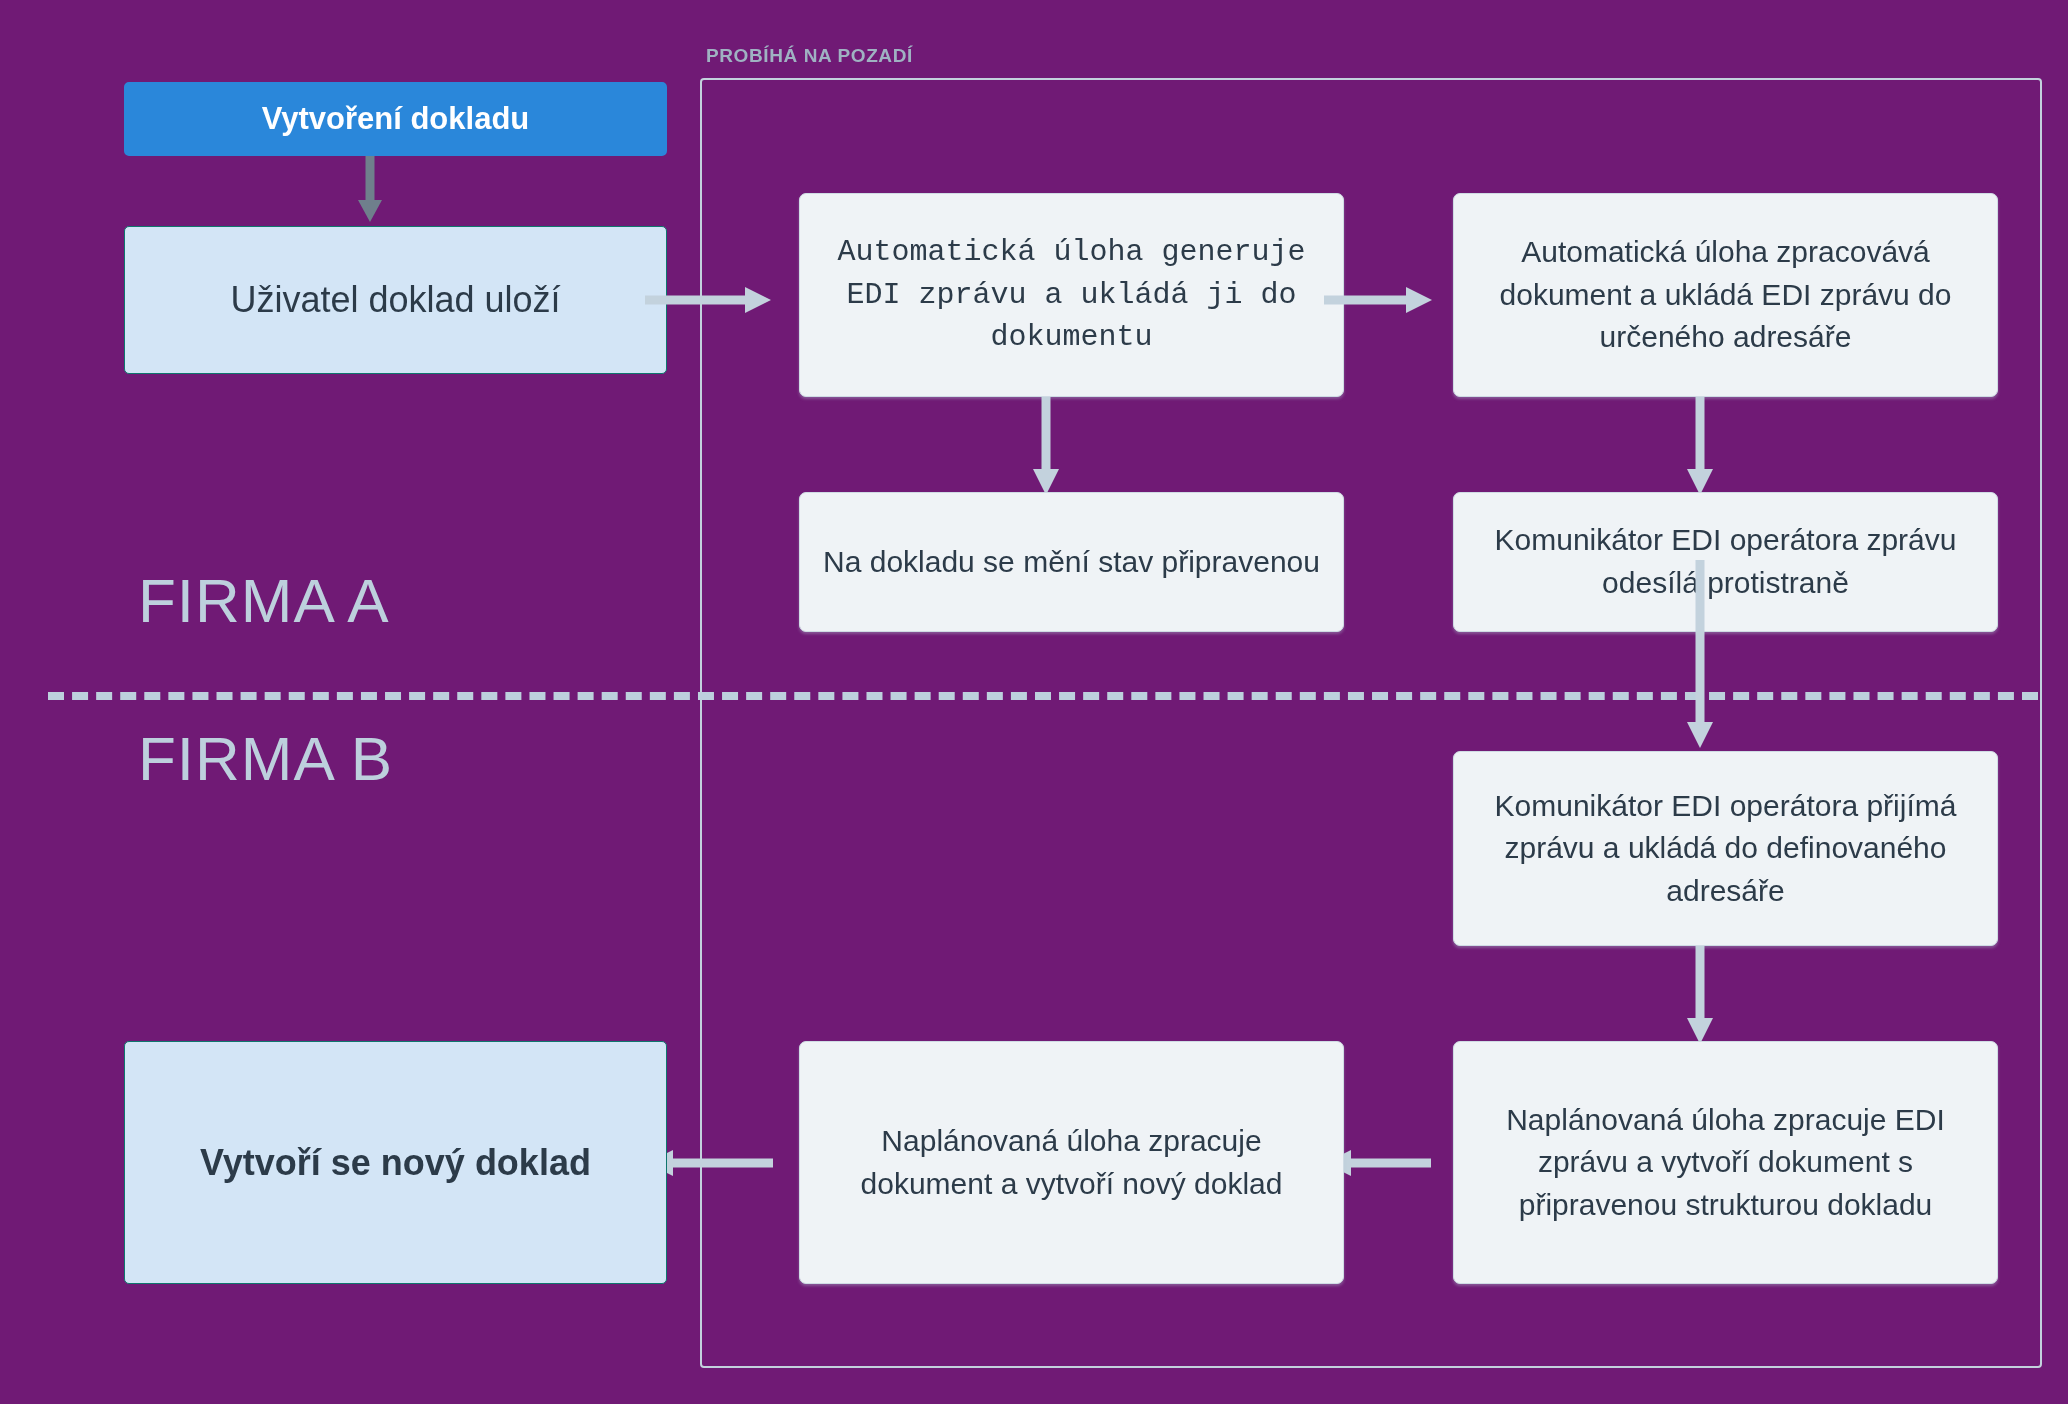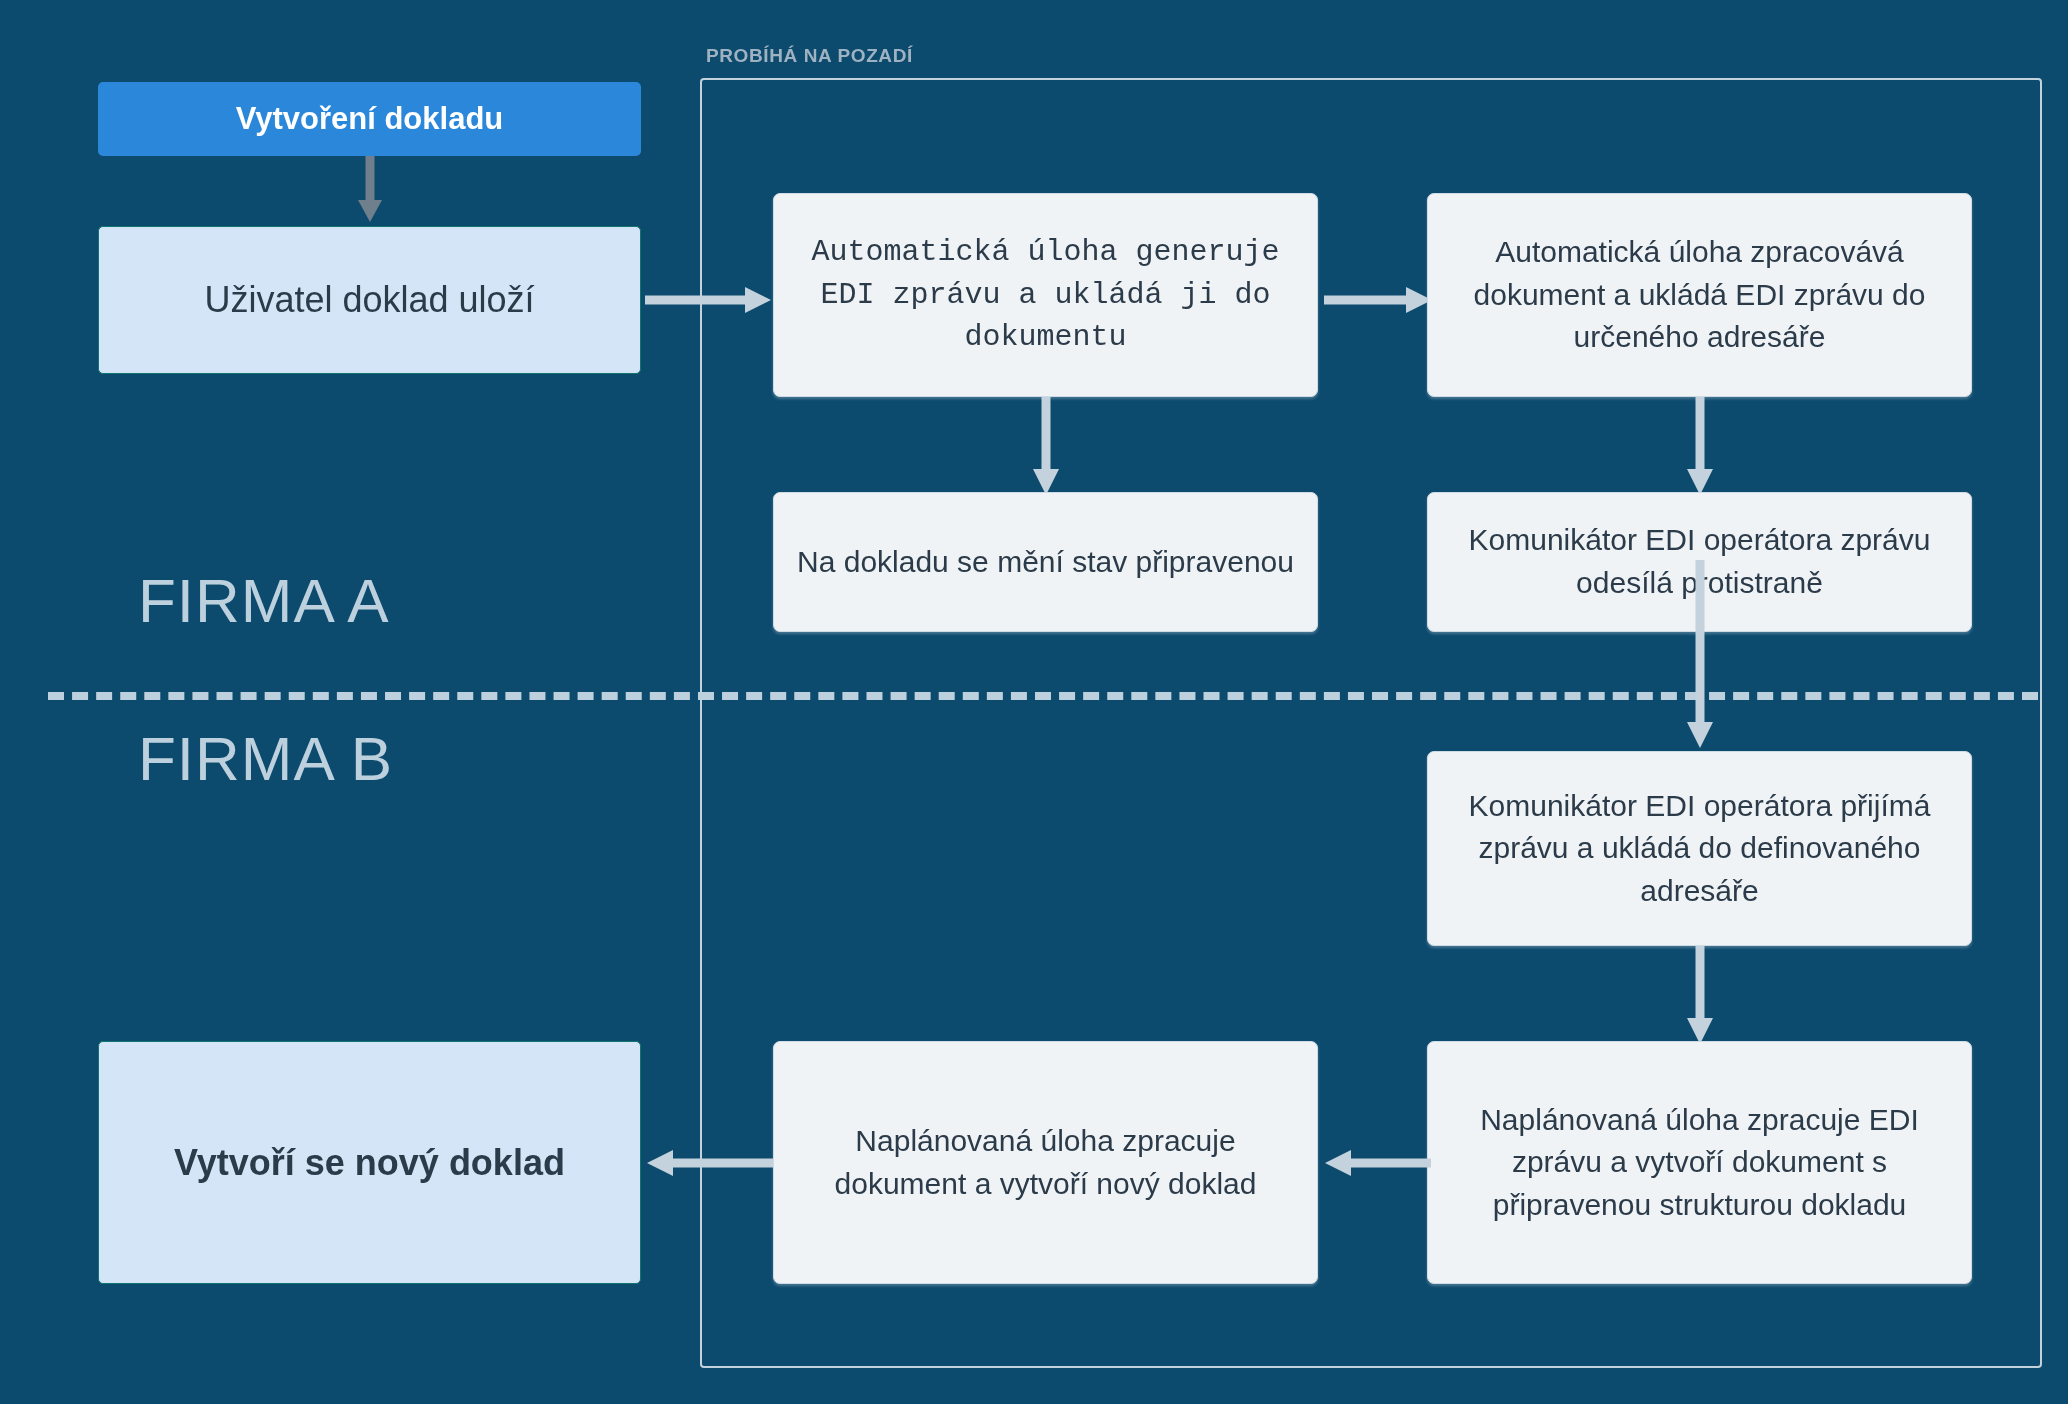--- a/index.html
+++ b/index.html
@@ -7,34 +7,35 @@
     padding: 0;
     background: #000000;
   }
   body {
     font-family: "Liberation Sans", sans-serif;
   }
   #canvas {
     position: relative;
     width: 2068px;
     height: 1404px;
-    background: #0c4a6e;
+    background: #701a75;
     overflow: hidden;
   }
 
   
   .node {
     position: absolute;
     box-sizing: border-box;
     display: flex;
     align-items: center;
     justify-content: flex-end;
     text-align: center;
     border-radius: 6px;
     line-height: 1.42;
+    margin-left: 26px;
   }
   .node .label {
     display: block;
     width: 100%;
     padding: 0 14px;
     box-sizing: border-box;
     white-space: pre-line;
   }
 
   

